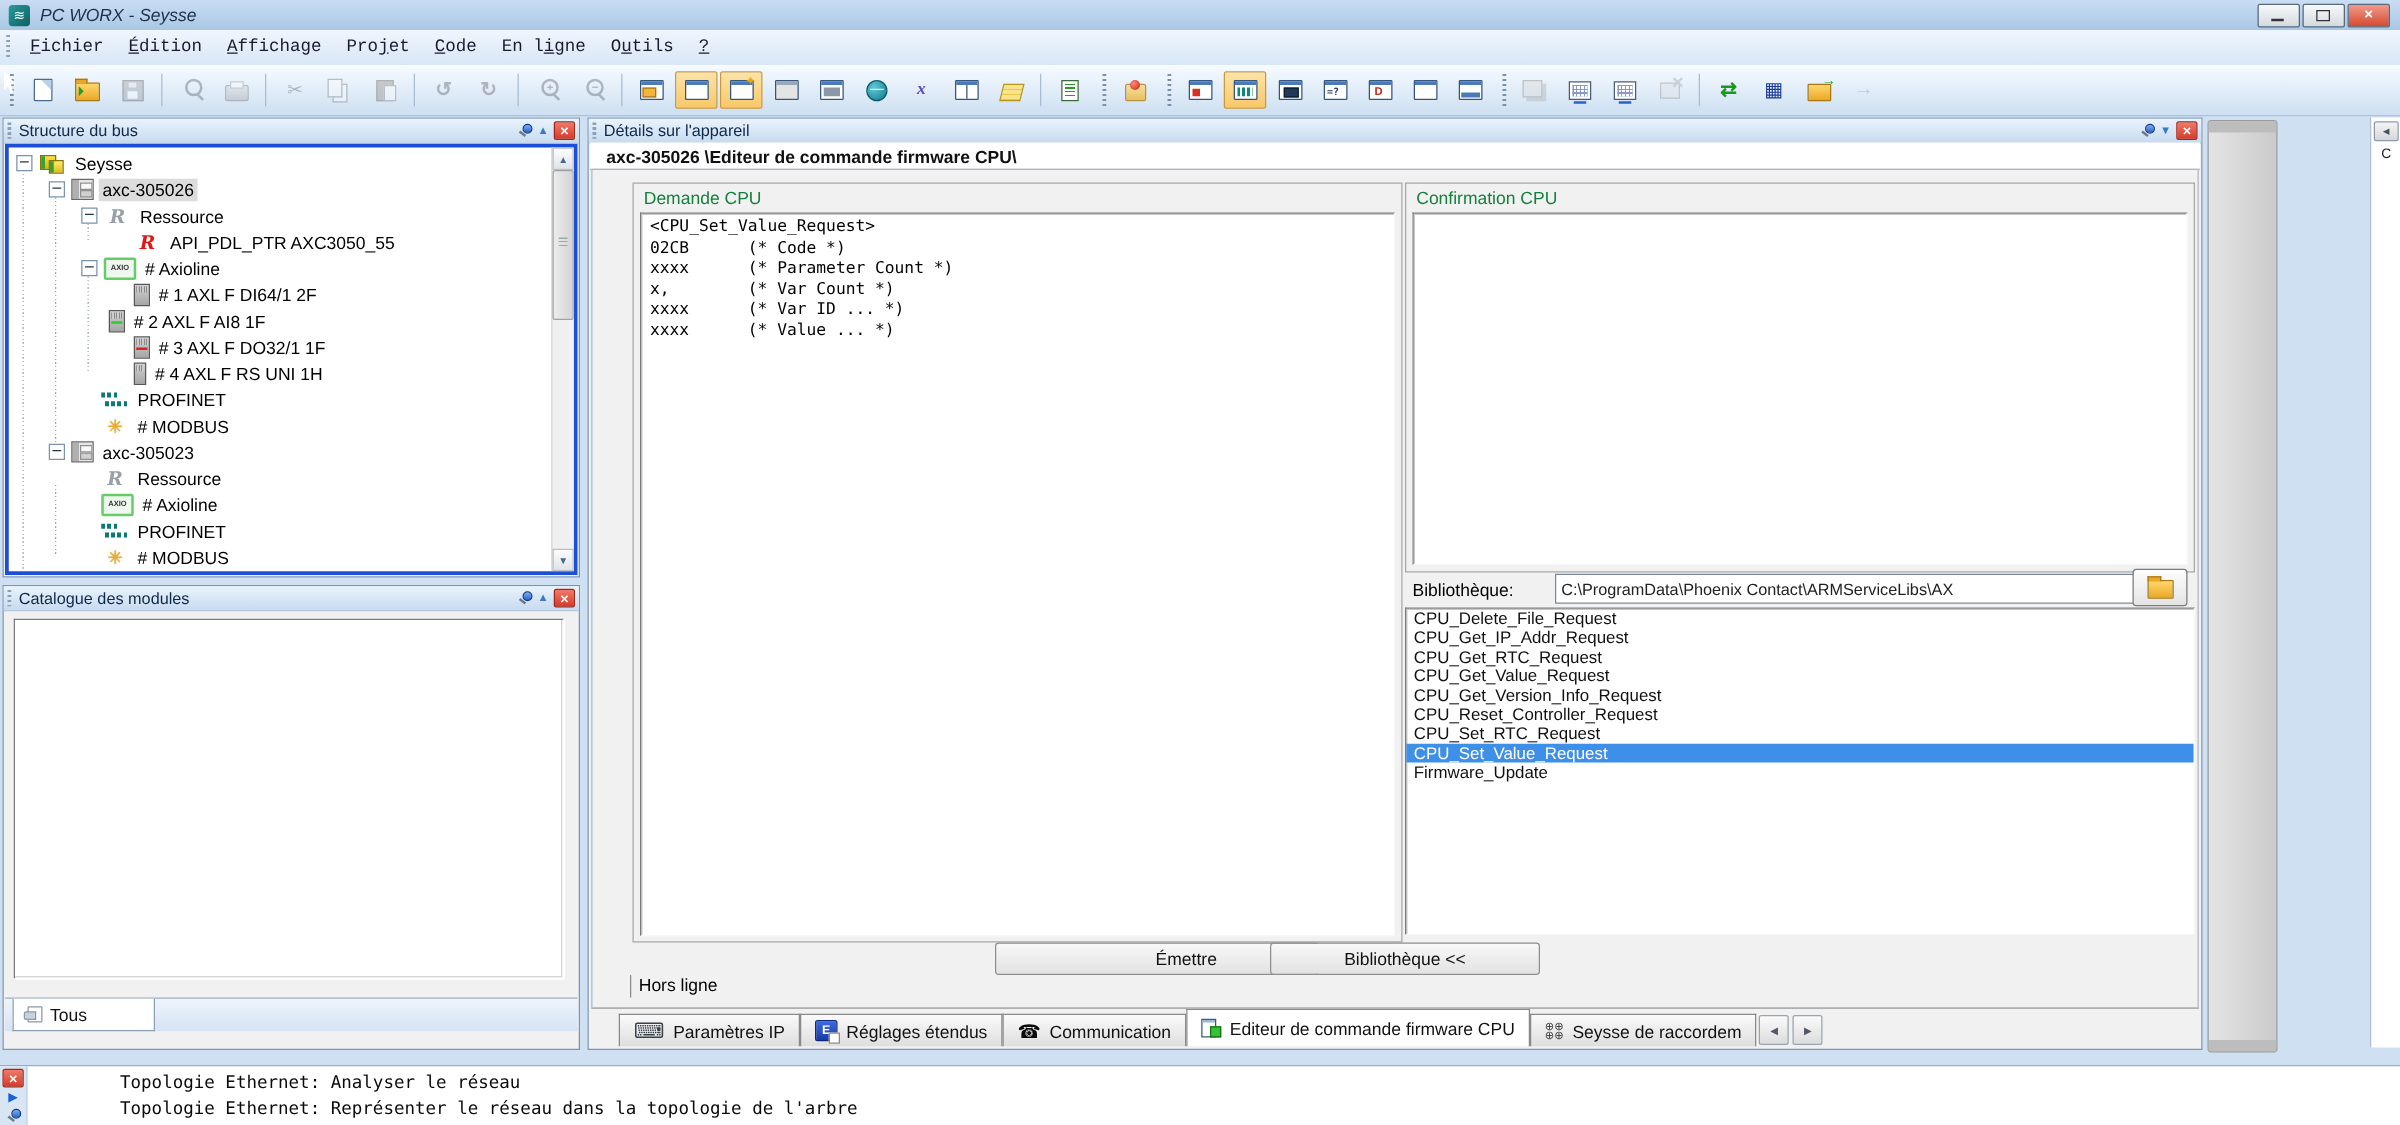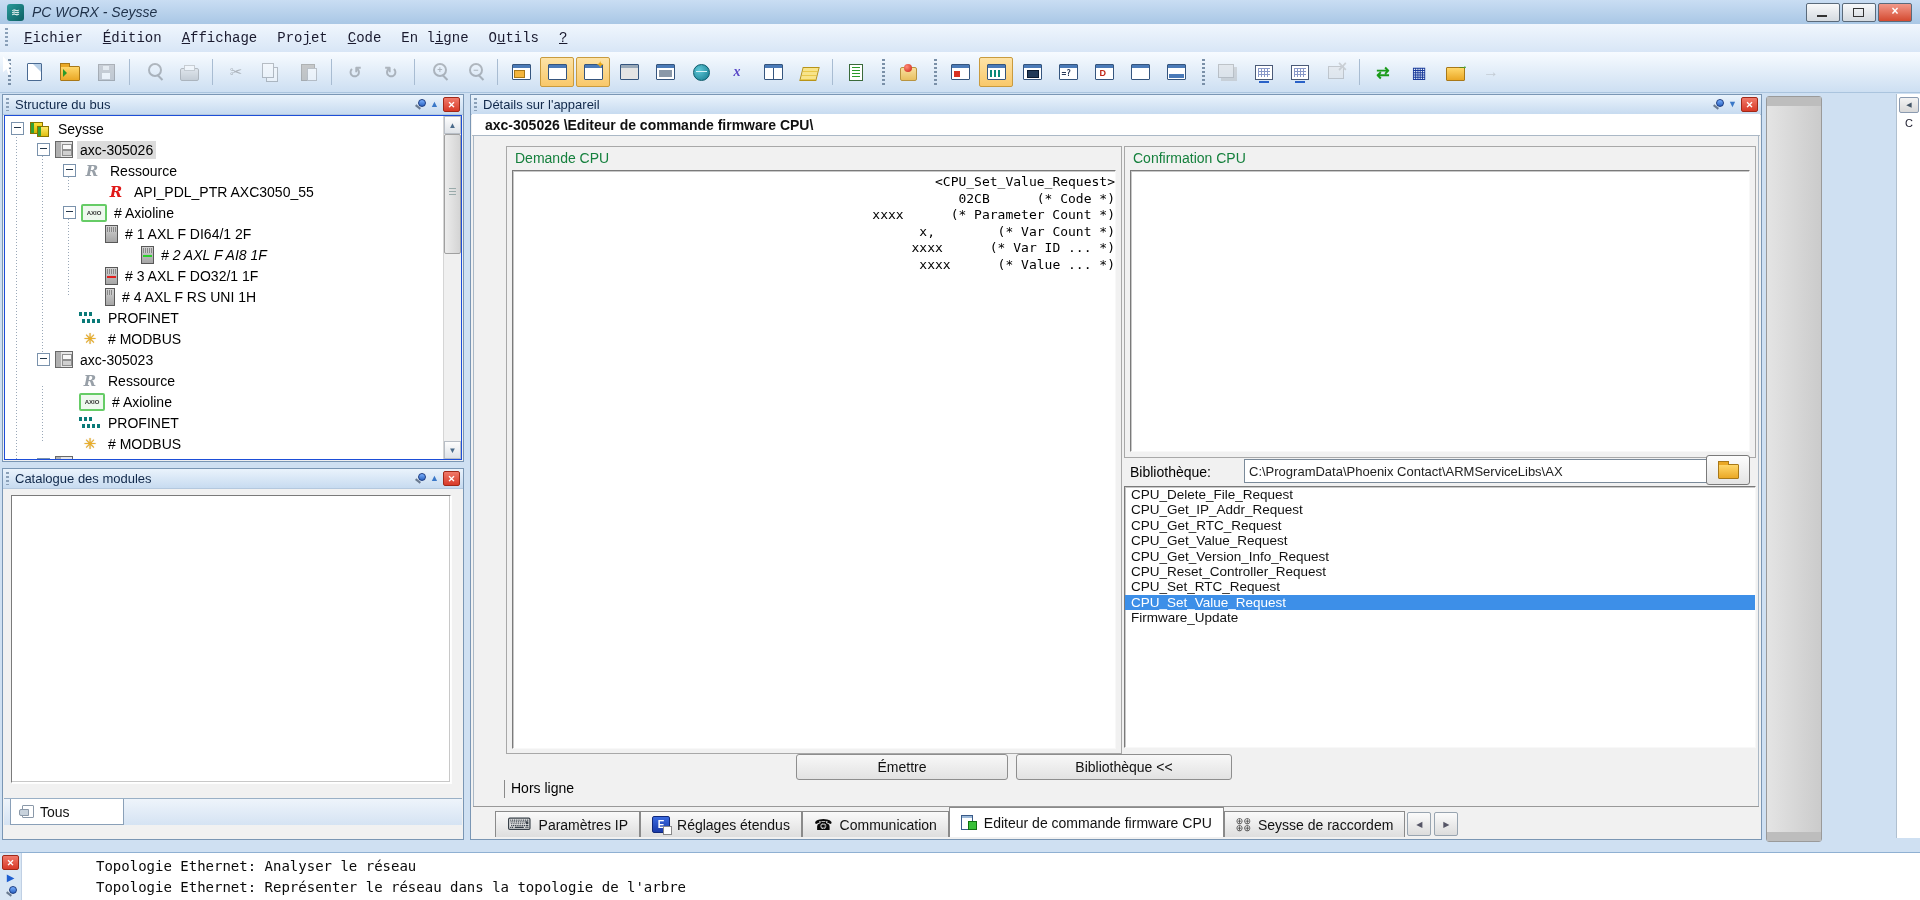--- a/index.html
+++ b/index.html
@@ -56,21 +56,21 @@
   .pin-icon::after{content:"";position:absolute;left:1px;top:8px;width:6px;height:2px;
     background:#6a7a90;transform:rotate(38deg);}
   .tri{font-size:9px;color:#3a78c8;line-height:13px;}
   .closebox{width:15px;height:13px;border:1px solid #a02818;border-radius:2px;
     background:linear-gradient(#f0796a,#d83a28);color:#fff;font-size:9px;font-weight:bold;
     display:flex;align-items:center;justify-content:center;}
 
   
   #busPanel{left:2px;top:94px;width:460px;height:366px;}
   #treewrap{position:absolute;left:1px;right:1px;top:20px;bottom:1px;background:#fff;
-    border:1px solid #1d4ed8;overflow:hidden;}
+    border:3px solid #1d4ed8;overflow:hidden;}
   .guide{position:absolute;width:1px;background:repeating-linear-gradient(#9aa8b8 0 1px,transparent 1px 3px);}
   .trow{display:flex;align-items:center;height:21px;font-size:14px;color:#000;position:relative;}
   .exp{width:11px;height:11px;border:1px solid #7a92ac;background:#fff;position:relative;
     flex:none;margin-right:5px;}
   .exp::before{content:"";position:absolute;left:2px;right:2px;top:4px;height:1px;background:#23364a;}
   .exp-p::after{content:"";position:absolute;top:2px;bottom:2px;left:4px;width:1px;background:#23364a;}
   .expspace{width:16px;flex:none;}
   .tlabel{padding:1px 3px;white-space:nowrap;}
   .tlabel.sel{background:#dcdcdc;}
   .treescroll{position:absolute;right:0;top:0;bottom:0;width:17px;background:#f0f0f0;
@@ -144,40 +144,40 @@
     border-bottom:1px solid #bbb;display:flex;align-items:center;font-size:14px;font-weight:bold;
     color:#111;padding-left:13px;}
   #dbody{position:absolute;left:2px;right:2px;top:40px;height:670px;background:#f1f1f1;
     border:1px solid #aab8c6;}
   .group{position:absolute;border:1px solid #a8a8a8;}
   .glabel{position:absolute;left:8px;top:3px;font-size:14px;color:#15803d;}
   .sunken{position:absolute;background:#fff;border:1px solid #7a7a7a;
     border-right-color:#f8f8f8;border-bottom-color:#f8f8f8;
     box-shadow:inset 1px 1px 0 #c8c8c8;}
   #reqGroup{left:32px;top:10px;width:614px;height:606px;}
-  #reqText{left:5px;top:23px;width:602px;height:577px;text-align:right;}
+  #reqText{left:5px;top:23px;width:602px;height:577px;}
   #reqText pre{margin:3px 0 0 7px;font:13px/16.5px "DejaVu Sans Mono",monospace;color:#000;}
   #confGroup{left:650px;top:10px;width:630px;height:310px;}
   #confText{left:5px;top:23px;width:618px;height:280px;}
   #libLabel{position:absolute;left:656px;top:328px;font-size:14px;color:#000;}
   #libPath{position:absolute;left:770px;top:323px;width:456px;height:22px;background:#fff;
     border:1px solid #7a8a9a;font:13px "Liberation Sans",sans-serif;color:#222;padding:0 4px;}
   #libBtn{position:absolute;left:1232px;top:319px;width:42px;height:28px;border:1px solid #7a7a7a;
     border-radius:3px;background:linear-gradient(#fdfdfd,#e4e4e4);display:flex;align-items:center;justify-content:center;}
   .folder-icon{width:19px;height:13px;background:linear-gradient(#ffd76a,#eaa826);
     border:1px solid #a87818;border-radius:1px;margin-top:3px;}
   .folder-icon::before{content:"";position:absolute;left:-1px;top:-4px;width:9px;height:3px;
     background:#eaa826;border:1px solid #a87818;border-bottom:none;}
   #listbox{left:650px;top:350px;width:630px;height:260px;overflow:hidden;}
   .lrow{font-size:13.5px;line-height:15.4px;padding-left:6px;color:#111;white-space:nowrap;}
   .lrow.sel{background:#3d8fe8;color:#fff;}
   .pushbtn{position:absolute;height:24px;border:1px solid #8e8e8e;border-radius:3px;
     background:linear-gradient(#f8f8f8,#e2e2e2);font-size:14px;color:#111;
     display:flex;align-items:center;justify-content:center;}
-  #btnEmit{left:322px;top:618px;width:210px;}
+  #btnEmit{left:322px;top:618px;width:210px;padding-left:47px;}
   #btnLib{left:542px;top:618px;width:214px;}
   #statusDiv{position:absolute;left:30px;top:644px;width:1px;height:18px;background:#8a8a8a;}
   #statusTxt{position:absolute;left:37px;top:644px;font-size:14px;color:#000;}
   #dtabs{position:absolute;left:2px;right:2px;bottom:2px;height:30px;background:#f1f1f1;
     border-top:1px solid #999;display:flex;align-items:flex-end;padding-left:22px;}
   .tab{height:25px;display:flex;align-items:center;gap:7px;padding:0 11px;font-size:14px;color:#111;
     background:linear-gradient(#fafafa,#dedede);border:1px solid #8a8a8a;border-bottom:none;
     white-space:nowrap;}
   .tab.active{height:29px;background:#fff;position:relative;z-index:2;}
   .tab.trunc{max-width:212px;overflow:hidden;}
@@ -487,21 +487,21 @@
         <div class="trow" style="padding-left: 58px;">
           <span class="exp"></span>
           <span class="icx axio-icon ticon"></span>
           <span class="tlabel"># Axioline</span>
         </div>
         <div class="trow" style="padding-left: 84px;">
           <span class="expspace"></span>
           <span class="icx module-icon ticon"></span>
           <span class="tlabel"># 1 AXL F DI64/1 2F</span>
         </div>
-        <div class="trow" style="padding-left: 120px; font-style: italic;">
+        <div class="trow" style="padding-left: 64px;">
           <span class="expspace"></span>
           <span class="icx module-green-icon ticon"></span>
           <span class="tlabel"># 2 AXL F AI8 1F</span>
         </div>
         <div class="trow" style="padding-left: 84px;">
           <span class="expspace"></span>
           <span class="icx module-red-icon ticon"></span>
           <span class="tlabel"># 3 AXL F DO32/1 1F</span>
         </div>
         <div class="trow" style="padding-left: 84px;">

